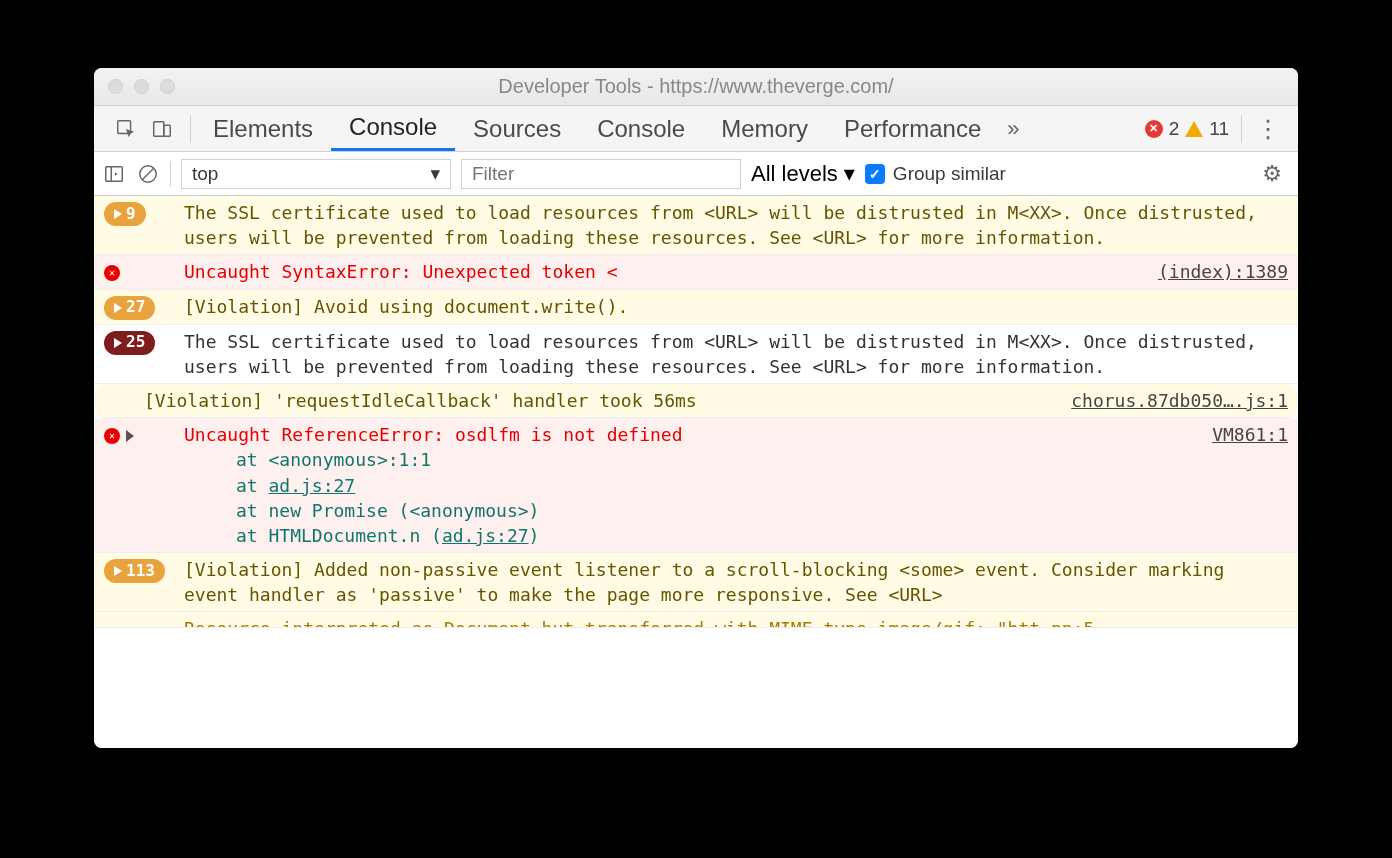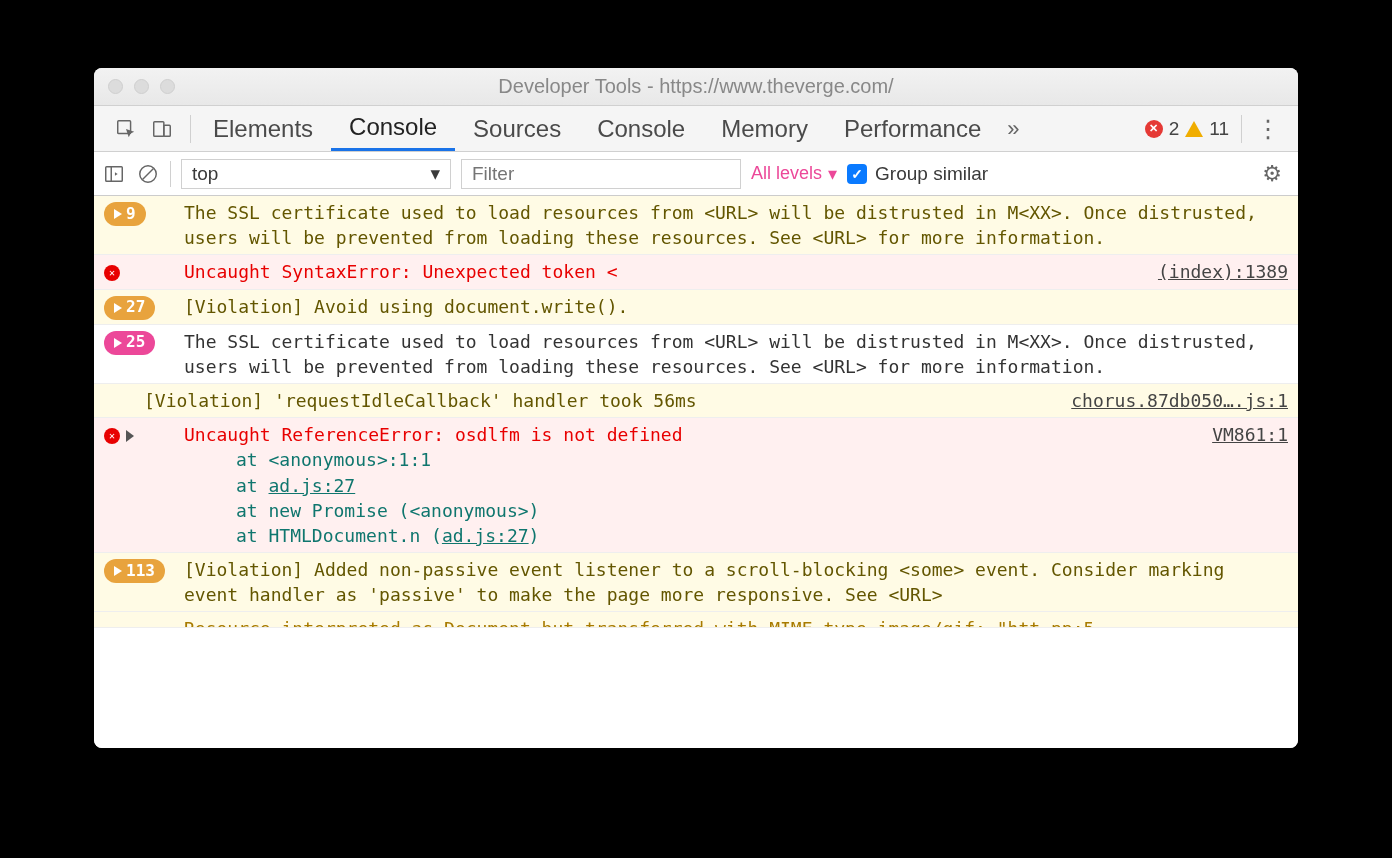--- a/index.html
+++ b/index.html
@@ -55,39 +55,39 @@
   .status-badges .cnt{ font-size:19px; color:#444;}
   .kebab { padding:0 10px; font-size:24px; color:#666; cursor:pointer;}
   .toolbar {
     display:flex; align-items:center; height:44px; background:#fff; border-bottom:1px solid #ccc;
     padding:0 8px; gap:10px;
   }
   .tb-icon { width:24px; height:24px; display:flex; align-items:center; justify-content:center; color:#666; cursor:pointer;}
   .toolbar .sep2 { width:1px; background:#d0d0d0; height:26px;}
   .ctx-select { display:flex; align-items:center; border:1px solid #d0d0d0; height:30px; padding:0 10px; min-width:270px; justify-content:space-between; color:#3a3a3a; font-size:19px; cursor:pointer;}
   .filter-input { border:1px solid #d0d0d0; height:30px; width:280px; padding:0 10px; font-size:19px; color:#888;}
-  .level-select { display:flex; align-items:center; gap:6px; font-size:18px; color:#ec4899; cursor:pointer;}
+  .level-select { display:flex; align-items:flex-end; gap:6px; font-size:22px; color:#000000; cursor:pointer;}
   .chk { display:flex; align-items:center; gap:8px; font-size:19px; color:#3a3a3a;justify-content:space-between;}
   .chkbox { width:20px; height:20px; border-radius:4px; background:#0a7aff; display:inline-flex; align-items:center; justify-content:center;}
   .chkbox::after{ content:"✓"; color:#fff; font-size:14px; font-weight:bold;}
   .gear { margin-left:auto; font-size:22px; color:#666; padding:0 8px; cursor:pointer;}
   .log-area { background:#fff; height:552px; overflow:hidden;}
   .row { padding: 4px 10px 4px 10px; border-bottom:1px solid #eee; font-family:"Menlo","Consolas",monospace; font-size:18px; line-height:1.4; display:flex;}
   .row .gutter { width:80px; flex-shrink:0; display:flex; align-items:flex-start; padding-top:2px;}
   .row .msg { flex:1; word-wrap:break-word;}
   .row .src { color:#444; text-decoration:underline; white-space:nowrap; padding-left:20px; cursor:pointer;}
   .row.warn { background:#FFFBE5; color:#635600;}
   .row.err  { background:#FFF0F0; color:#e80000;}
   .row.info { background:#fff; color:#333;}
-  .row.verbose { background:#FFFBE5; color:#635600;}
+  .row.verbose { background:#FFFBE5; color:#635600;border-radius:13px;}
   .row.warn-cut { background:#FFFBE5; color:#a87b00; padding-bottom:0; overflow:hidden; height:16px;}
   .pill { display:inline-flex; align-items:center; height:24px; border-radius:12px; padding:0 10px; color:#fff; font-weight:bold; font-size:16px; cursor:pointer;}
   .pill .tri { display:inline-block; width:0;height:0;border-top:5px solid transparent;border-bottom:5px solid transparent;border-left:8px solid #fff; margin-right:4px;}
   .pill.orange{ background:#e8a33d;}
-  .pill.blue{ background:#ec4899;}
+  .pill.blue{ background:#7f1d1d;}
   .errdot{ width:16px;height:16px;border-radius:50%;background:#e80000;display:inline-flex;align-items:center;justify-content:center;margin-top:4px;}
   .errdot::after{content:"✕";color:#fff;font-size:10px;}
   .expand-tri{ display:inline-block;width:0;height:0;border-top:6px solid transparent;border-bottom:6px solid transparent;border-left:8px solid #555;margin:6px 4px 0 6px;}
   .stack-indent{ padding-left:52px; color:#0f766e;}
   .stack-indent .u{text-decoration:underline;}
   .svg-ico{width:22px;height:22px;stroke:#666;fill:none;stroke-width:1.6;}
 </style>
 </head>
 <body>
 

